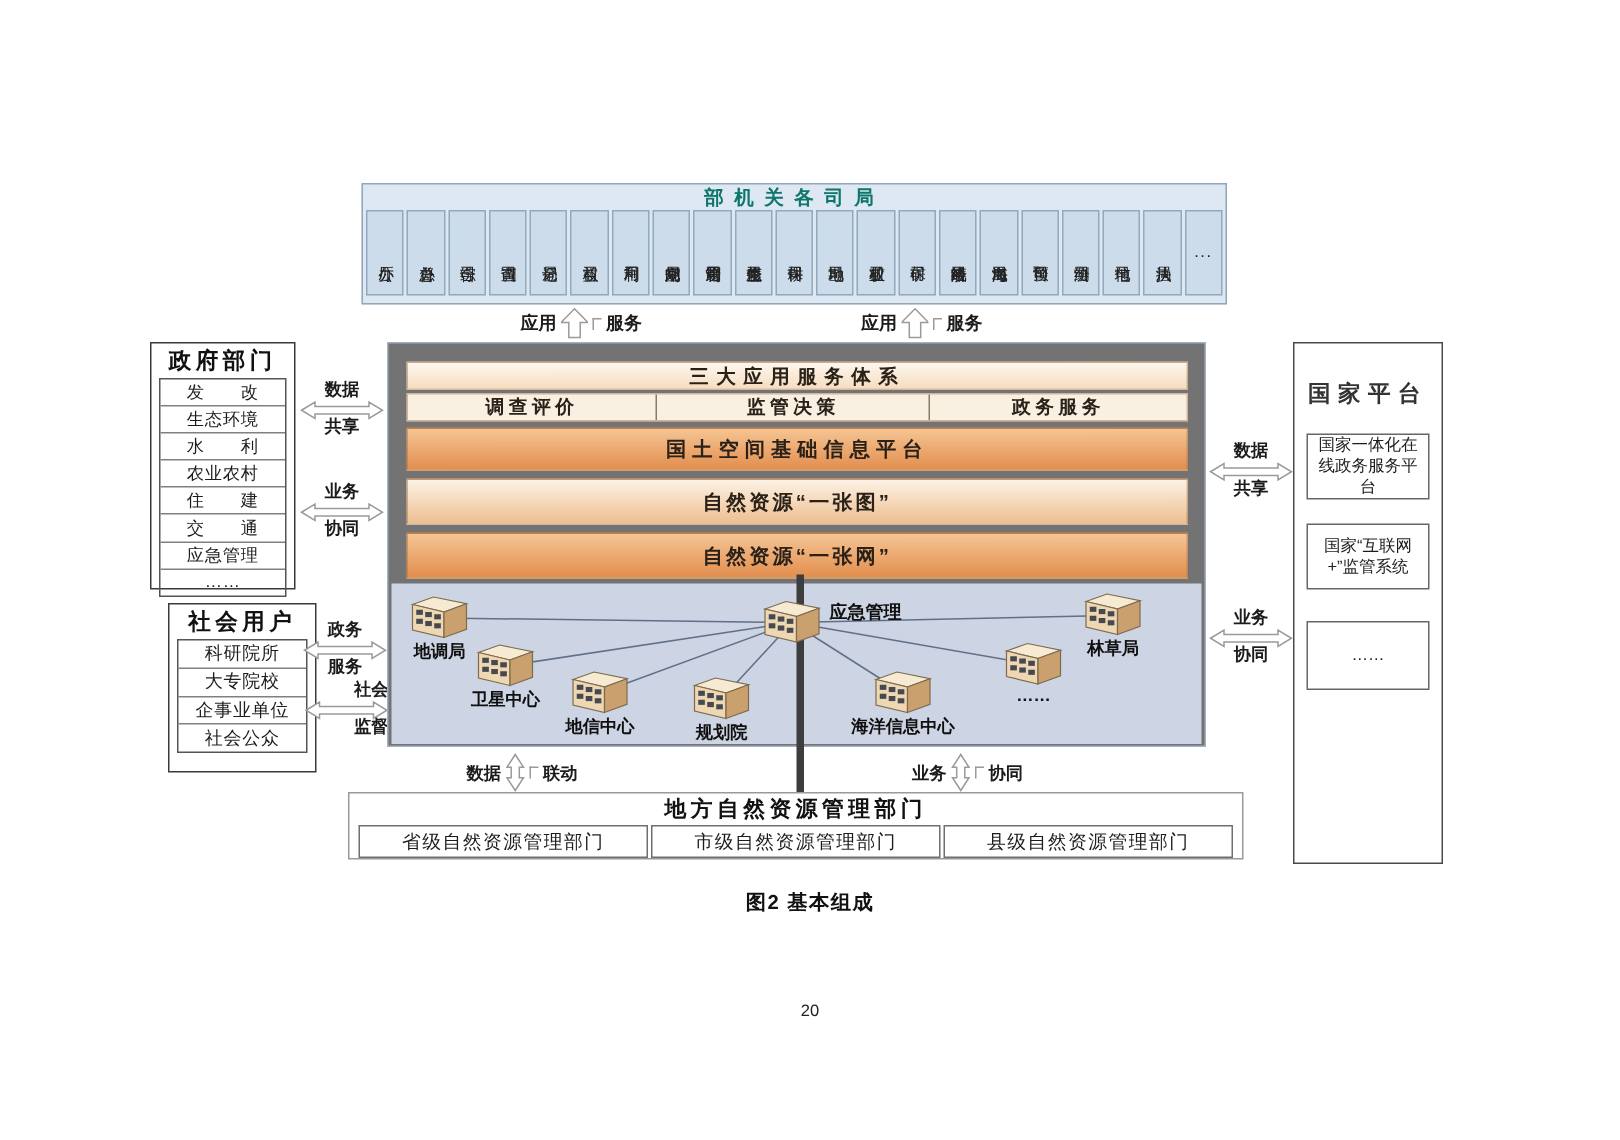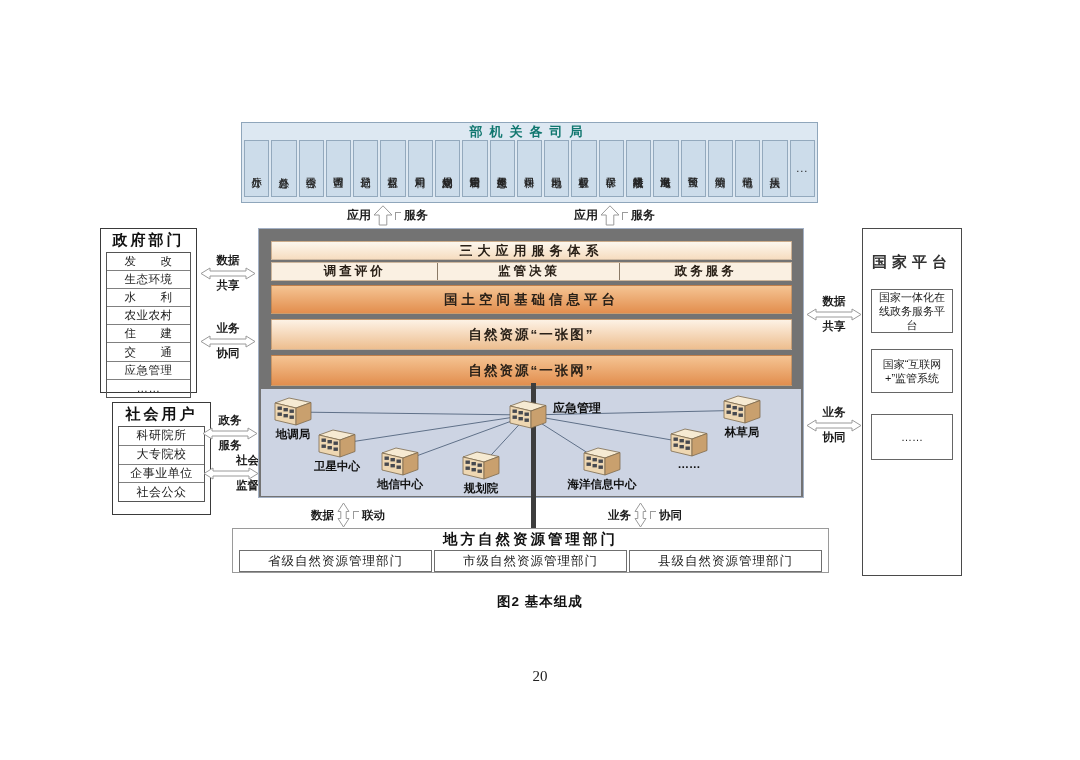--- a/index.html
+++ b/index.html
@@ -81,22 +81,22 @@
   .bottom-box{left:232px;top:528px;width:597px;height:45px;background:#fff;
               border:1px solid #9a9a9a;box-sizing:border-box;}
   .bottom-title{text-align:center;font-size:14.5px;font-weight:bold;letter-spacing:3px;
                 height:19px;padding-top:1px;color:#111;}
   .bottom-cells{display:flex;margin:1px 6px 0 6px;gap:2px;}
   .bottom-cell{flex:1;border:1px solid #6f6f6f;height:20px;line-height:20px;text-align:center;
                font-size:12.5px;letter-spacing:1px;background:#fff;}
 
   .caption{left:0;right:0;top:593px;text-align:center;font-size:13.5px;font-weight:bold;
            letter-spacing:1px;color:#111;}
-  .pagenum{left:0;right:0;top:668px;text-align:center;font-size:15px;
-           font-family:Liberation Serif, serif;color:#222;}
+  .pagenum{left:0;right:0;top:668px;text-align:center;font-size:11px;
+           font-family:Liberation Sans, sans-serif;color:#222;}
 
   svg{display:block;}
 </style>
 </head>
 <body>
 
 <svg width="0" height="0" style="position:absolute">
   <defs>
     <g id="srv-icon">
       <polygon points="2,7 16,2 38,6.5 23,12" fill="#f6ead2" stroke="#7d6b4e" stroke-width="0.8"></polygon>

